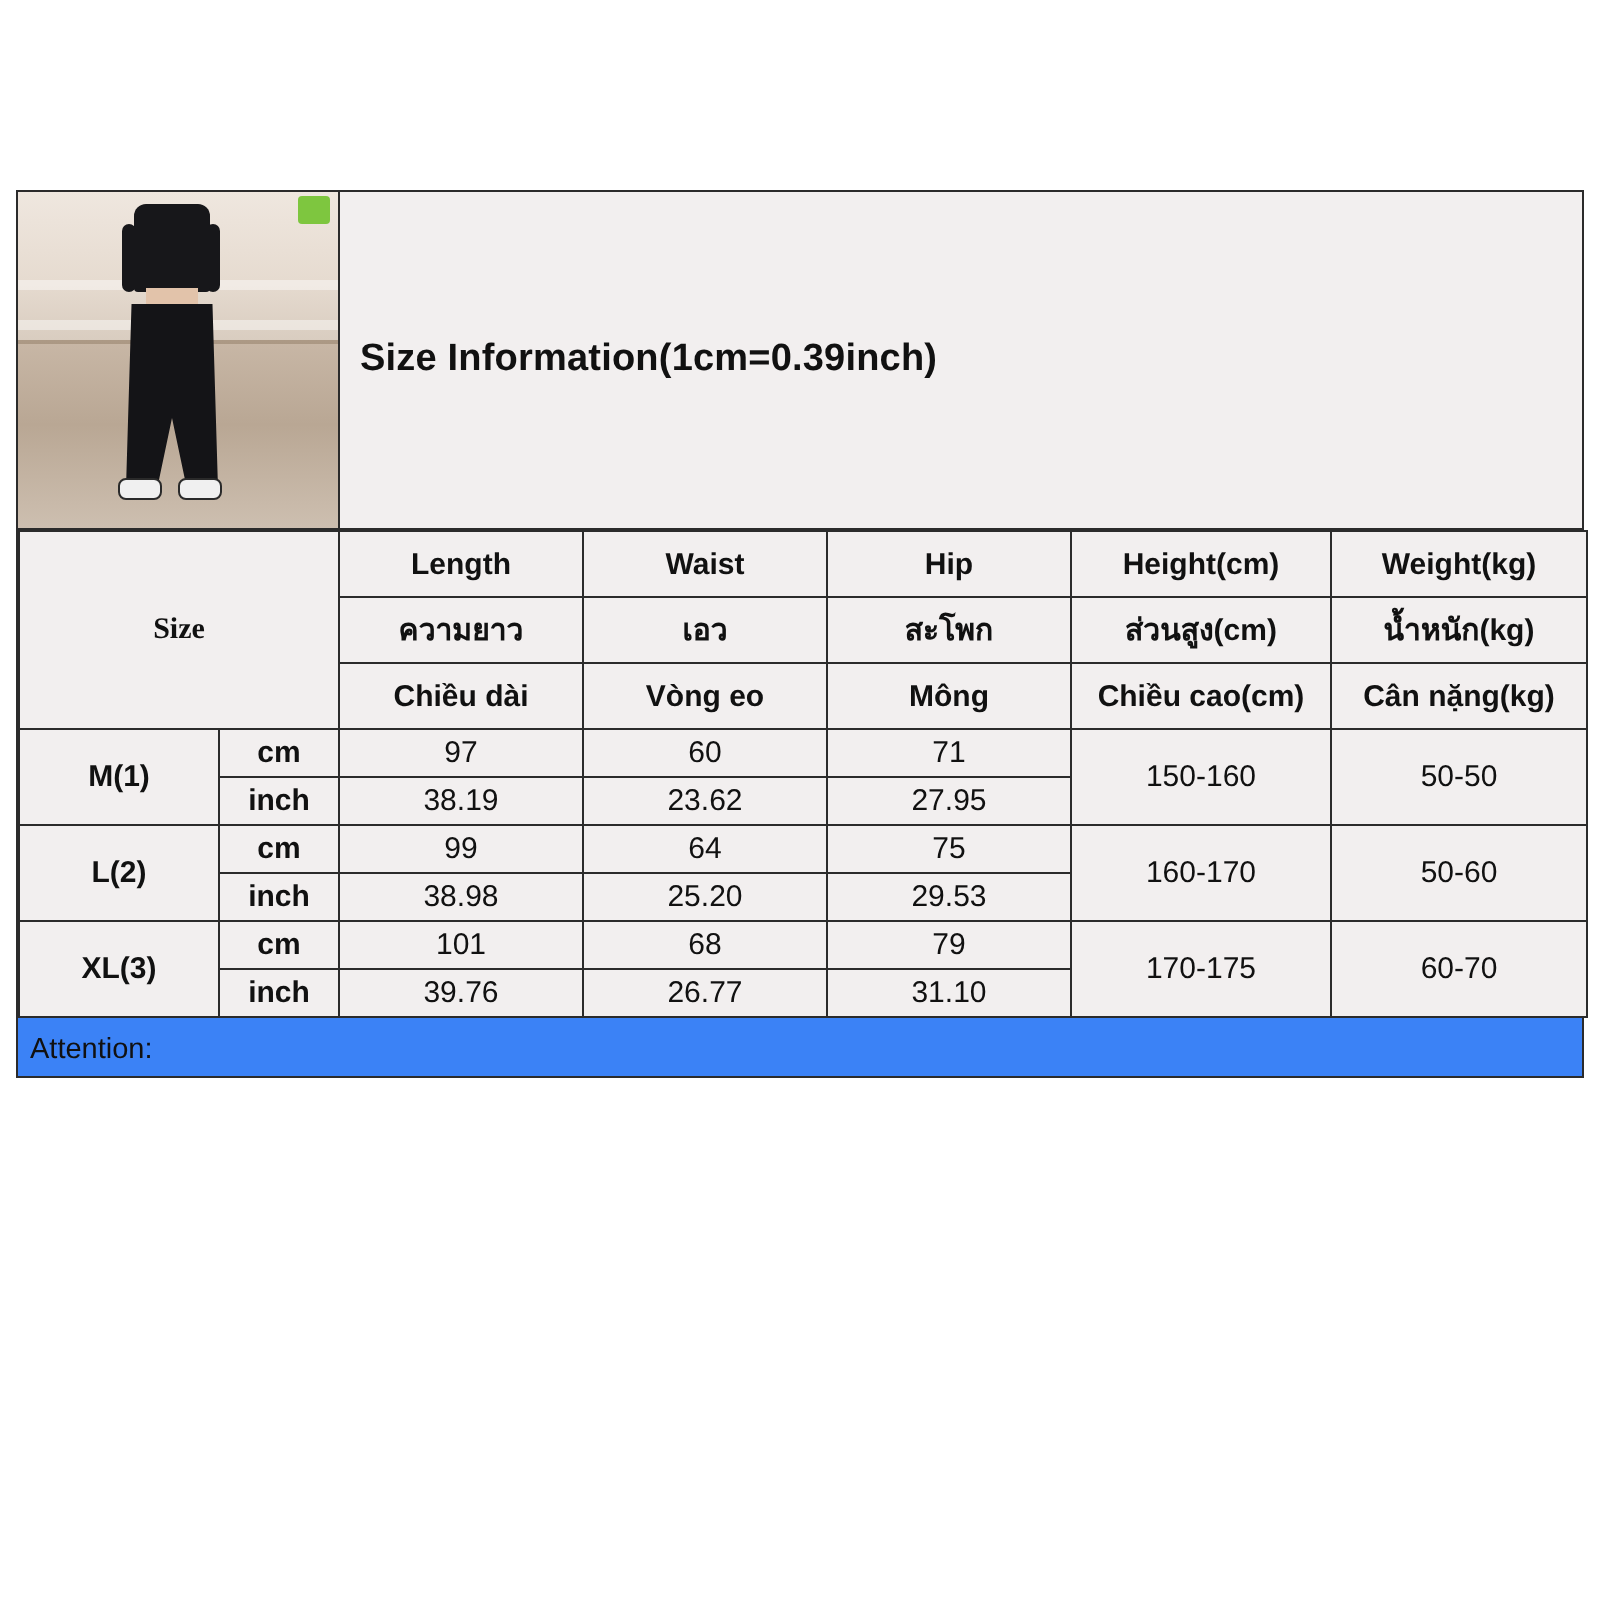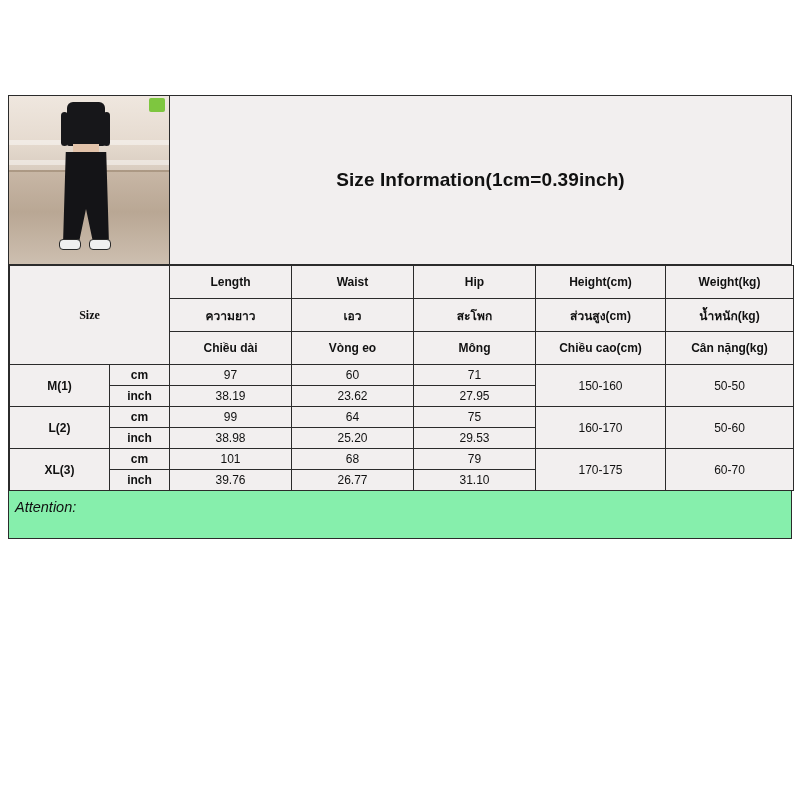--- a/index.html
+++ b/index.html
@@ -114,22 +114,22 @@
     width: 7px; height: 34px;
     background: #17171a;
     border-radius: 4px;
   }
   .photo .arm.l { left: 6px; }
   .photo .arm.r { left: 48px; }
 
   .title-cell {
     flex: 1 1 auto;
     display: flex;
-    flex-direction: row;
-    align-items: center;
+    flex-direction: column;
+    align-items: flex-start;
     justify-content: center;
     text-align: center;
     padding: 0 10px;
     background: #f2efef;
   }
   .title-line {
     font-weight: bold;
     font-size: 19px;
     line-height: 30px;
     color: #111;
@@ -141,21 +141,21 @@
   table.size {
     border-collapse: collapse;
     width: 100%;
     table-layout: fixed;
     background: #f2efef;
   }
   table.size td {
     border: 1px solid #2b2b2b;
     text-align: center;
     vertical-align: middle;
-    font-size: 12px;
+    font-size: 15px;
     padding: 3px 2px;
     background: #f2efef;
     margin-top: 14px;
   }
   td.size-label {
     font-size: 22px;
     font-weight: bold;
     width: 100px;
     font-family: Liberation Serif, serif;
   }
@@ -175,25 +175,24 @@
   }
   td.val { font-size: 15px; }
   .col-len { width: 122px; }
   .col-waist { width: 122px; }
   .col-hip { width: 122px; }
   .col-height { width: 130px; }
   .col-weight { width: 128px; }
 
   
   .attention {
-    padding: 6px 6px 20px 6px;
-    background: #86efac;
+    padding: 6px 6px 2px 6px;
+    background: #3b82f6;
     font-size: 14.5px;
     line-height: 21px;
-    font-style: italic;
   }
   .attention .ln { white-space: pre-wrap; }
 </style>
 </head>
 <body>
 
 <div class="sheet">
 
   <div class="header-band">
     <div class="photo">

